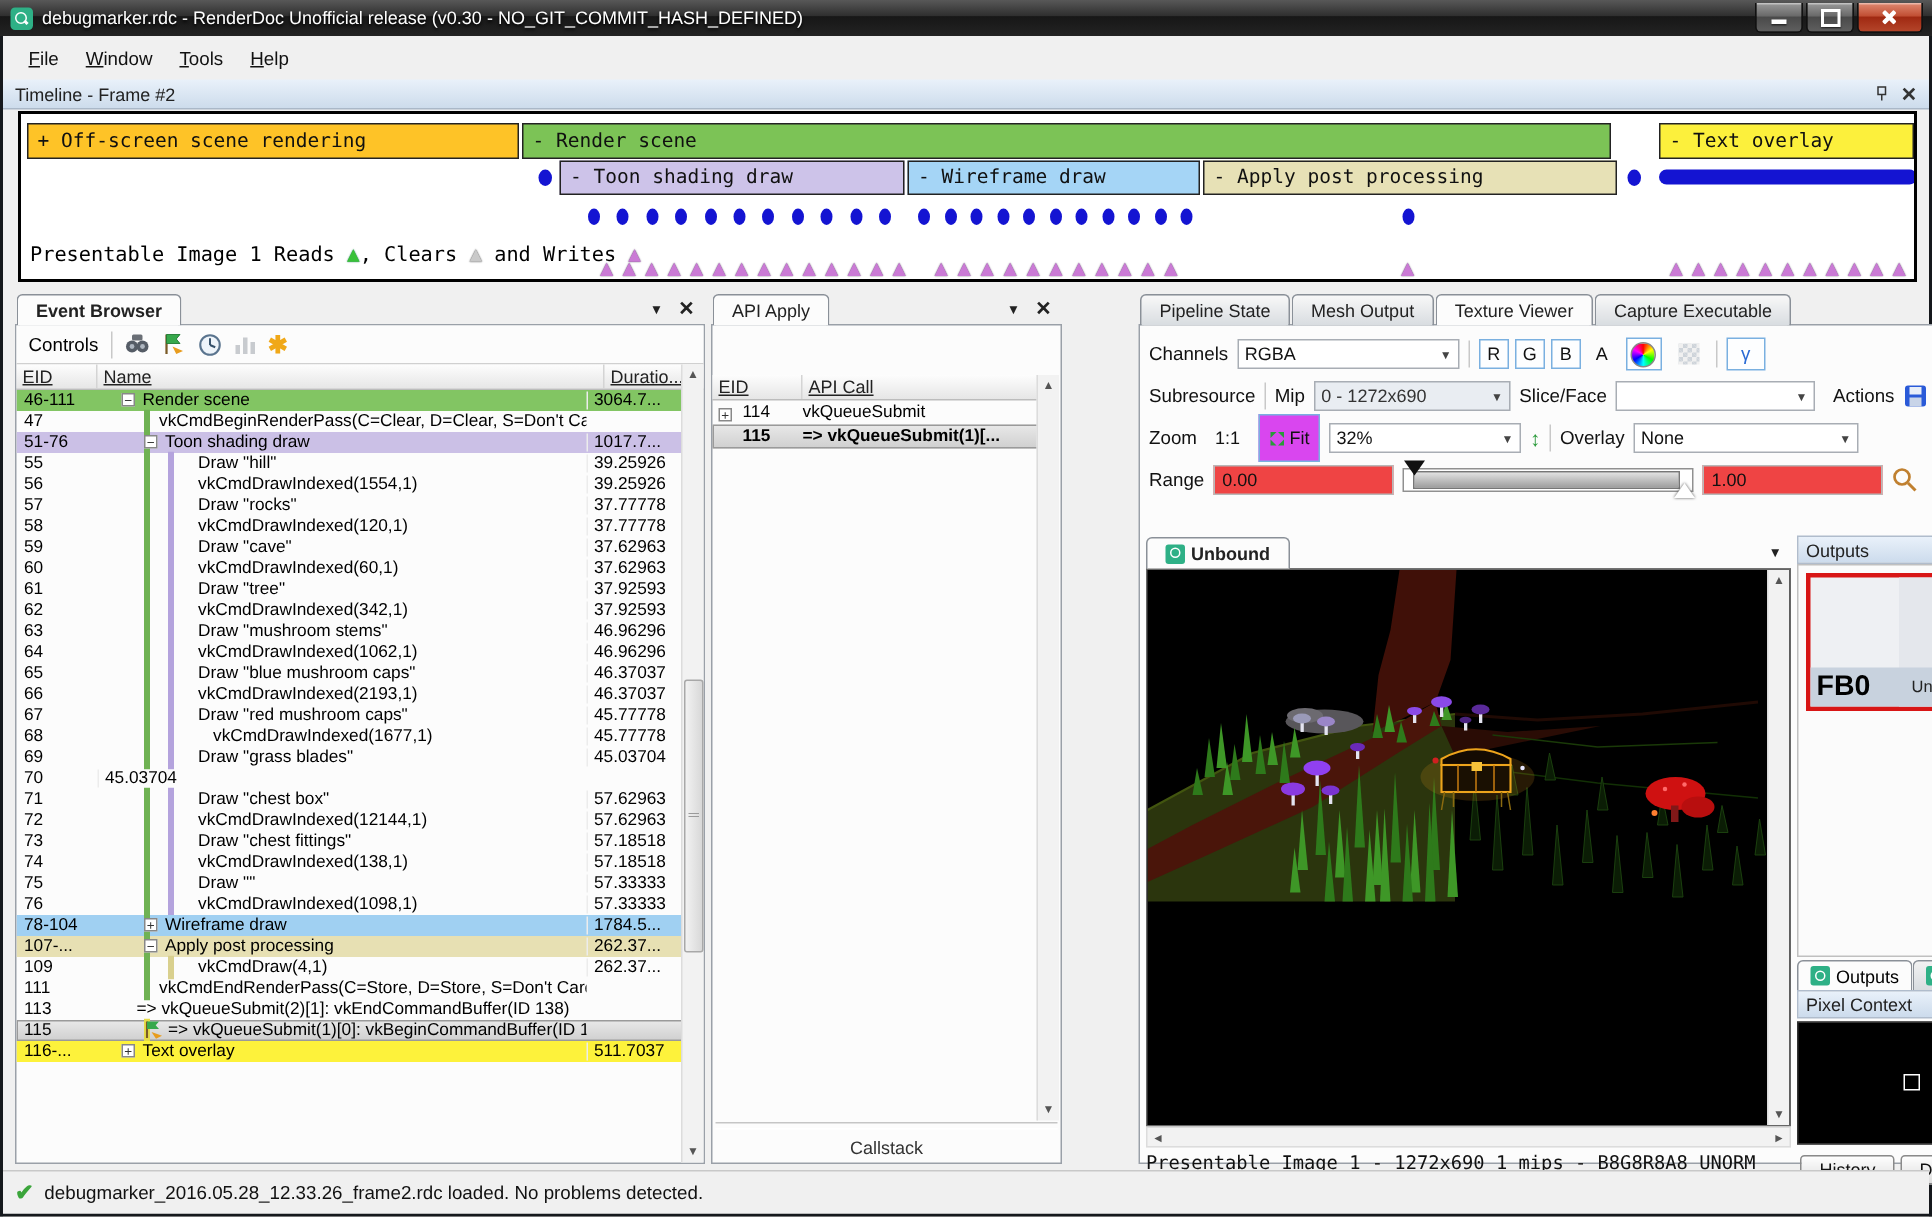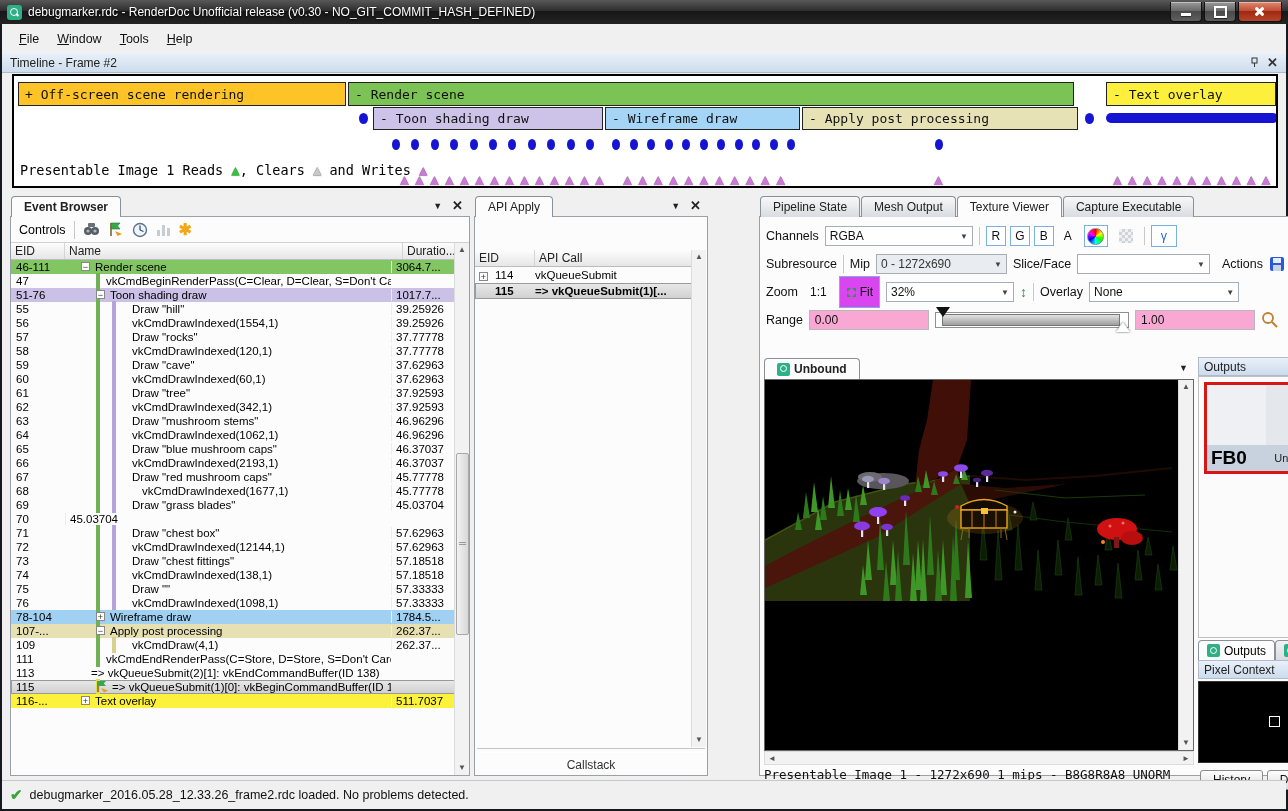--- a/index.html
+++ b/index.html
@@ -52,21 +52,21 @@
   .tab.active{background:#fcfcfc;position:relative;z-index:2;}
   .tab.bold{font-weight:bold;}
   .corner{margin-left:auto;display:flex;gap:10px;align-items:center;font-size:11px;color:#222;padding-right:6px;padding-bottom:4px;}
   .xg{font-size:13px;font-weight:bold;}
   
   .ev-toolbar{position:absolute;left:0;top:0;width:100%;height:26px;display:flex;align-items:center;gap:8px;
     padding-left:8px;box-sizing:border-box;border-bottom:1px solid #d0d0d0;background:#fcfcfc;font-size:12.5px;}
   .tsep{width:1px;height:18px;background:#c8c8c8;}
   .tbl-head{position:absolute;left:0;width:100%;height:17px;background:linear-gradient(#fdfdfd,#e6e6e6);
     border-bottom:1px solid #bcbcbc;display:flex;font-size:12px;color:#222;box-sizing:border-box;}
-  .tbl-head span{padding:1px 4px;border-right:1px solid #d4d4d4;box-sizing:border-box;}
+  .tbl-head span{padding:1px 4px;border-right:1px solid #d4d4d4;box-sizing:border-box;text-decoration:underline;}
   .erows{position:absolute;left:0;top:43px;width:446px;bottom:0;overflow:hidden;}
   .erow{height:14px;display:flex;font-size:11.5px;align-items:center;white-space:nowrap;position:relative;}
   .erow .eid{width:54px;flex:none;padding-left:5px;box-sizing:border-box;}
   .erow .nm{flex:1;position:relative;height:16px;overflow:hidden;}
   .erow .nm .txt{position:absolute;top:1.5px;}
   .erow .dur{width:66px;flex:none;border-left:1px solid #ececec;padding-left:4px;box-sizing:border-box;}
   .c-green{background:#82c563;} .c-purple{background:#cbc0e6;} .c-blue{background:#a0d0f2;}
   .c-tan{background:#e7e0b3;} .c-yellow{background:#fdf23b;}
   .c-selected{background:linear-gradient(#e9e9e9,#cfcfcf);outline:1px solid #9a9a9a;outline-offset:-1px;}
   .stripe{position:absolute;top:0;bottom:0;width:4px;}
@@ -100,21 +100,21 @@
   .checker{width:14px;height:14px;opacity:.55;background:
      linear-gradient(45deg,#aab4c0 25%,#0000 25% 75%,#aab4c0 75%),
      linear-gradient(45deg,#aab4c0 25%,#e8e8e8 25% 75%,#aab4c0 75%);background-size:6px 6px;background-position:0 0,3px 3px;}
   .flatbtn{font-size:12px;padding:1px 6px;color:#111;}
   .fitbtn{border:1px solid #7ab0e0;background:#d946ef;height:32px;display:flex;align-items:center;gap:3px;padding:0 6px;font-size:12px;box-sizing:border-box;}
   .updown{color:#2a9a3a;font-weight:bold;font-size:14px;}
   .rangewrap{position:relative;flex:1;height:16px;border:1px solid #909090;background:#fff;box-sizing:border-box;}
   .rangefill{position:absolute;left:6px;right:8px;top:1px;bottom:1px;background:linear-gradient(#e2e2e2,#9e9e9e);border:1px solid #777;}
   .handleL{position:absolute;left:0;top:-6px;width:0;height:0;border-left:7px solid transparent;border-right:7px solid transparent;border-top:10px solid #111;}
   .handleR{position:absolute;right:-2px;bottom:-5px;width:0;height:0;border-left:7px solid transparent;border-right:7px solid transparent;border-bottom:10px solid #fff;filter:drop-shadow(0 0 1px #555);}
-  .valbox{width:120px;height:20px;border:1px solid #b8b8b8;background:#f9a8d4;font-size:12px;display:flex;align-items:center;padding:0 5px;box-sizing:border-box;}
+  .valbox{width:120px;height:20px;border:1px solid #b8b8b8;background:#ef4444;font-size:12px;display:flex;align-items:center;padding:0 5px;box-sizing:border-box;}
   .texcol{position:absolute;left:4px;top:140px;width:430px;bottom:4px;}
   .textab{height:22px;display:flex;align-items:flex-end;}
   .texdisplay{position:absolute;left:0;top:22px;width:430px;height:372px;background:#000;border:1px solid #666;box-sizing:border-box;overflow:hidden;}
   .hscroll{position:absolute;left:0;top:394px;width:430px;height:14px;background:#f2f2f2;border:1px solid #dcdcdc;box-sizing:border-box;}
   .texstatus{position:absolute;left:0;top:410px;width:430px;font-family:"DejaVu Sans Mono",monospace;font-size:12.5px;color:#111;white-space:nowrap;}
   .swatch{margin-top:4px;width:36px;height:17px;background:#333639;border:1px solid #222;}
   .outcol{position:absolute;left:438px;top:140px;right:2px;bottom:4px;}
   .mini-header{height:19px;background:linear-gradient(#e9f1fa,#ccdbec);border:1px solid #b0bccc;display:flex;align-items:center;
      font-size:12px;padding:0 5px;box-sizing:border-box;color:#222;}
   .thumbbox{height:262px;border:1px solid #c0c0c0;background:#fbfbfb;box-sizing:border-box;padding:5px;}

